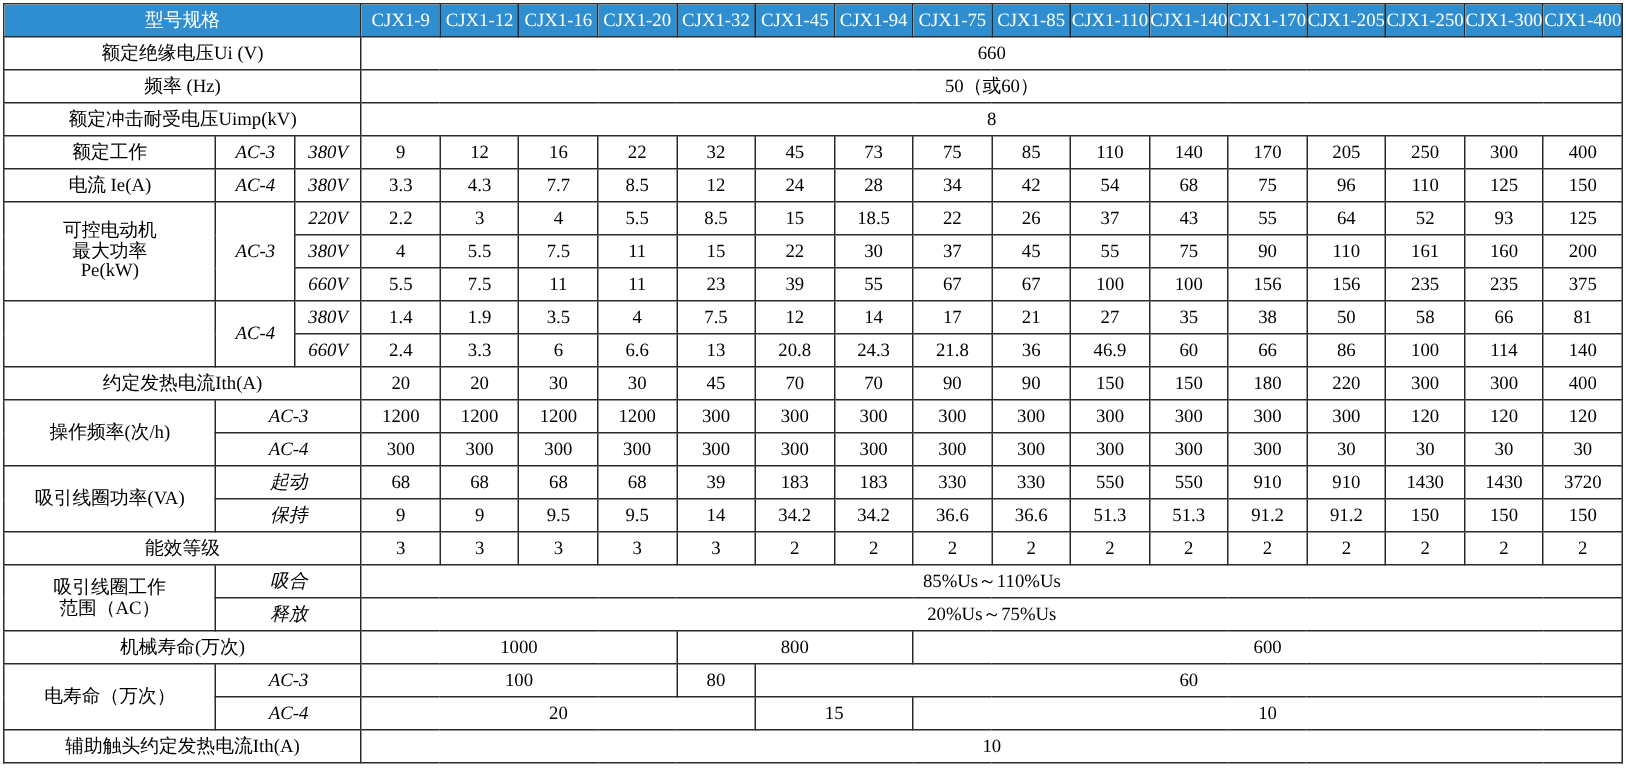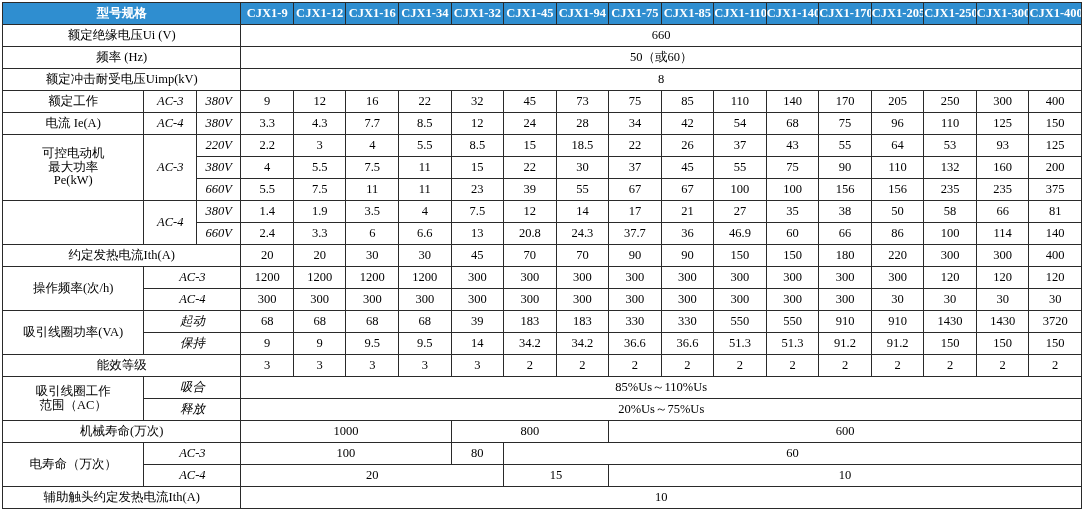--- a/index.html
+++ b/index.html
@@ -32,21 +32,21 @@
     padding: 0;
     height: 21px;
     line-height: 1.1;
     font-size: 12.5px;
     white-space: nowrap;
     overflow: hidden;
   }
   td.hdr {
     background: #2f8ed0;
     color: #ffffff;
-    font-weight: bold;
+    font-weight: normal;
     font-size: 13px;
   }
   td.lbl {
     font-size: 13px;
   }
   td.sub {
     font-size: 12.5px;
     font-style: italic;
   }
   td.val {
@@ -79,21 +79,21 @@
         <col style="width:52px">
         <col style="width:52px">
   </colgroup>
   <tbody>
 
     <tr>
       <td class="hdr" colspan="3">型号规格</td>
       <td class="hdr">CJX1-9</td>
       <td class="hdr">CJX1-12</td>
       <td class="hdr">CJX1-16</td>
-      <td class="hdr">CJX1-34</td>
+      <td class="hdr">CJX1-20</td>
       <td class="hdr">CJX1-32</td>
       <td class="hdr">CJX1-45</td>
       <td class="hdr">CJX1-94</td>
       <td class="hdr">CJX1-75</td>
       <td class="hdr">CJX1-85</td>
       <td class="hdr">CJX1-110</td>
       <td class="hdr">CJX1-140</td>
       <td class="hdr">CJX1-170</td>
       <td class="hdr">CJX1-205</td>
       <td class="hdr">CJX1-250</td>
@@ -174,41 +174,41 @@
       <td class="val">5.5</td>
       <td class="val">8.5</td>
       <td class="val">15</td>
       <td class="val">18.5</td>
       <td class="val">22</td>
       <td class="val">26</td>
       <td class="val">37</td>
       <td class="val">43</td>
       <td class="val">55</td>
       <td class="val">64</td>
-      <td class="val">53</td>
+      <td class="val">52</td>
       <td class="val">93</td>
       <td class="val">125</td>
     </tr>
 
     <tr>
       <td class="sub">380V</td>
       <td class="val">4</td>
       <td class="val">5.5</td>
       <td class="val">7.5</td>
       <td class="val">11</td>
       <td class="val">15</td>
       <td class="val">22</td>
       <td class="val">30</td>
       <td class="val">37</td>
       <td class="val">45</td>
       <td class="val">55</td>
       <td class="val">75</td>
       <td class="val">90</td>
       <td class="val">110</td>
-      <td class="val">132</td>
+      <td class="val">161</td>
       <td class="val">160</td>
       <td class="val">200</td>
     </tr>
 
     <tr>
       <td class="sub">660V</td>
       <td class="val">5.5</td>
       <td class="val">7.5</td>
       <td class="val">11</td>
       <td class="val">11</td>
@@ -250,21 +250,21 @@
 
     <tr>
       <td class="sub">660V</td>
       <td class="val">2.4</td>
       <td class="val">3.3</td>
       <td class="val">6</td>
       <td class="val">6.6</td>
       <td class="val">13</td>
       <td class="val">20.8</td>
       <td class="val">24.3</td>
-      <td class="val">37.7</td>
+      <td class="val">21.8</td>
       <td class="val">36</td>
       <td class="val">46.9</td>
       <td class="val">60</td>
       <td class="val">66</td>
       <td class="val">86</td>
       <td class="val">100</td>
       <td class="val">114</td>
       <td class="val">140</td>
     </tr>
 

